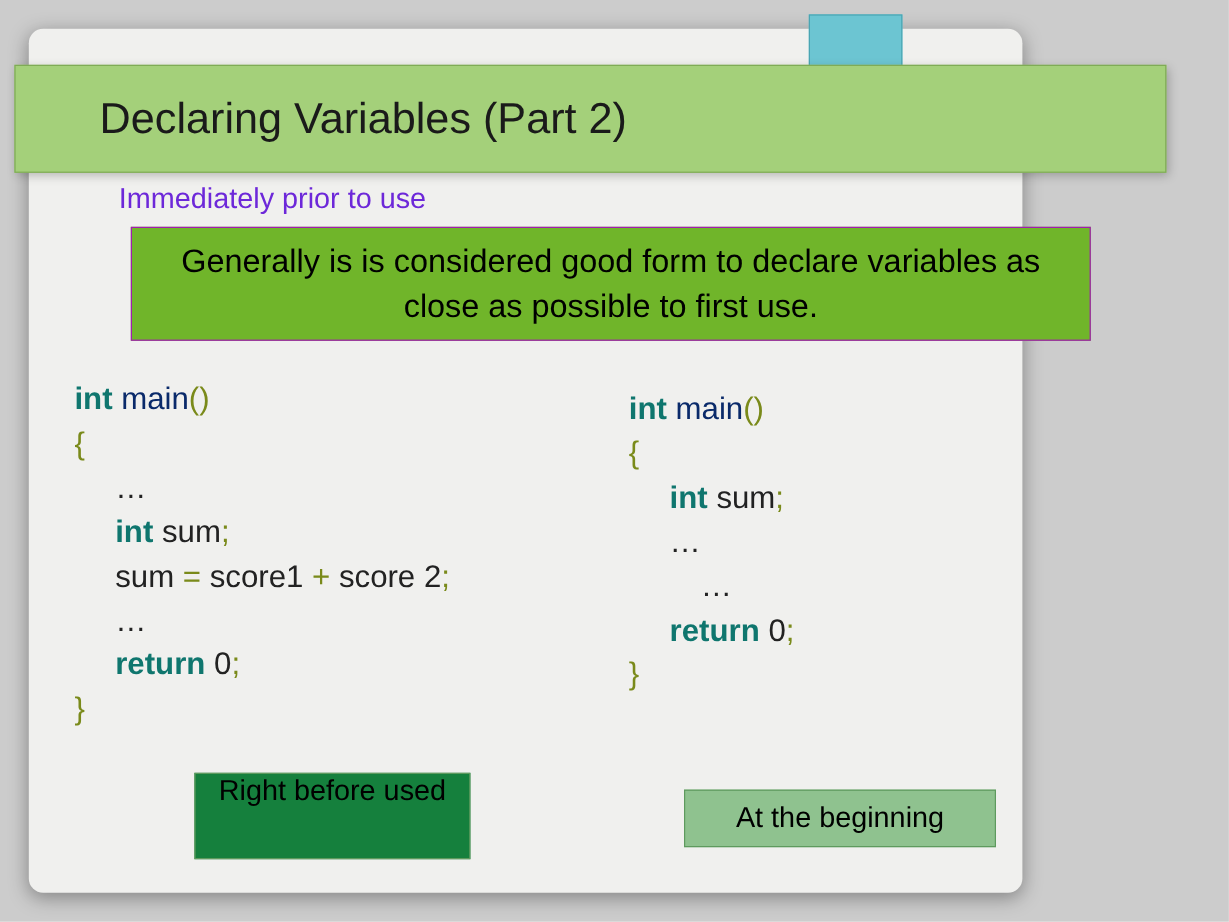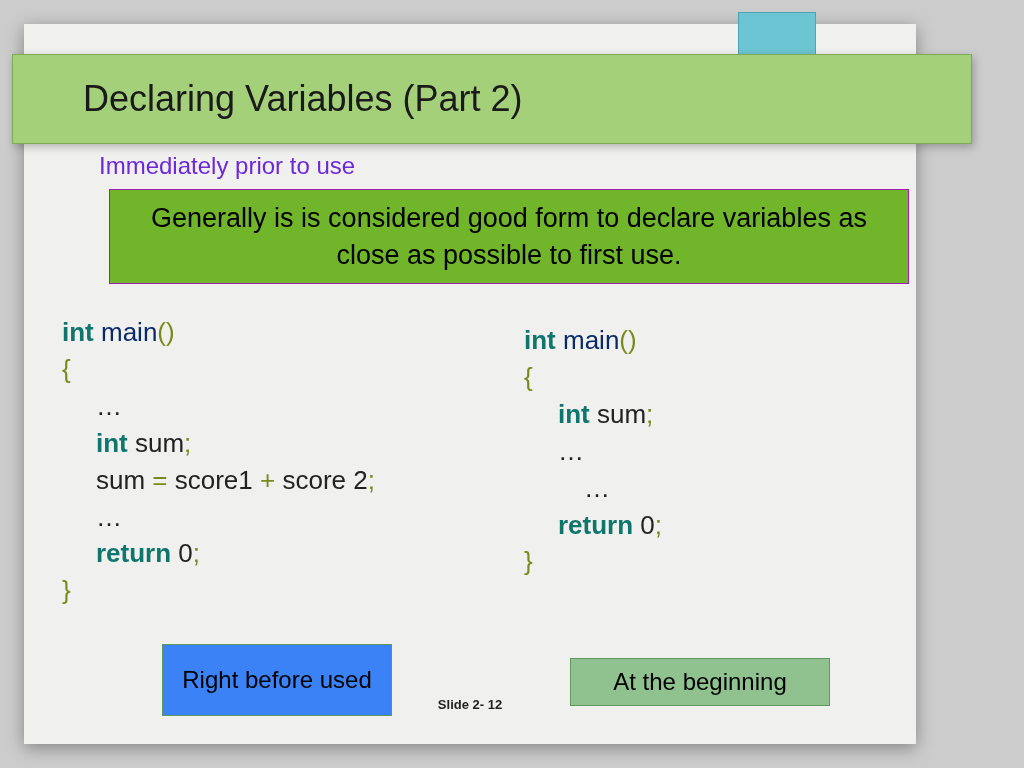--- a/index.html
+++ b/index.html
@@ -8,24 +8,25 @@
     height: 768px;
     background: #cccccc;
     font-family: Arial, Helvetica, sans-serif;
     overflow: hidden;
     position: relative;
   }
   .slide {
     position: absolute;
     left: 24px;
     top: 24px;
-    width: 892px;
+    width: 828px;
     height: 720px;
     background: #f0f0ee;
     box-shadow: 0 4px 16px rgba(0,0,0,0.35);
+    border-radius: 12px;
   }
   
   .deco-tab {
     position: absolute;
     right: 100px;
     top: -12px;
     width: 78px;
     height: 130px;
     background: #6cc5d2;
     border: 1px solid #4aa5b3;
@@ -92,24 +93,24 @@
   .kw { color: #0f766e; font-weight: 600; }
   .fn { color: #0a2a6a; }
   .punct { color: #7a8a1a; }
   .txt { color: #222; }
   .label-left {
     position: absolute;
     left: 138px;
     top: 620px;
     width: 230px;
     height: 72px;
-    background: #3b82f6;
+    background: #15803d;
     border: 1px solid #5e9a5e;
     display: flex;
-    align-items: center;
+    align-items: flex-start;
     justify-content: center;
     text-align: center;
     font-size: 24px;
     color: #000;
     line-height: 1.25;
   }
   .label-right {
     position: absolute;
     left: 546px;
     top: 634px;
@@ -174,14 +175,13 @@
     <div><span class="punct">}</span></div>
   </div>
 
   <div class="label-left">
     <span>Right before used</span>
   </div>
   <div class="label-right">
     <span>At the beginning</span>
   </div>
 
-  <div class="footer">Slide 2- 12</div>
 </div>
 
 </body></html>

